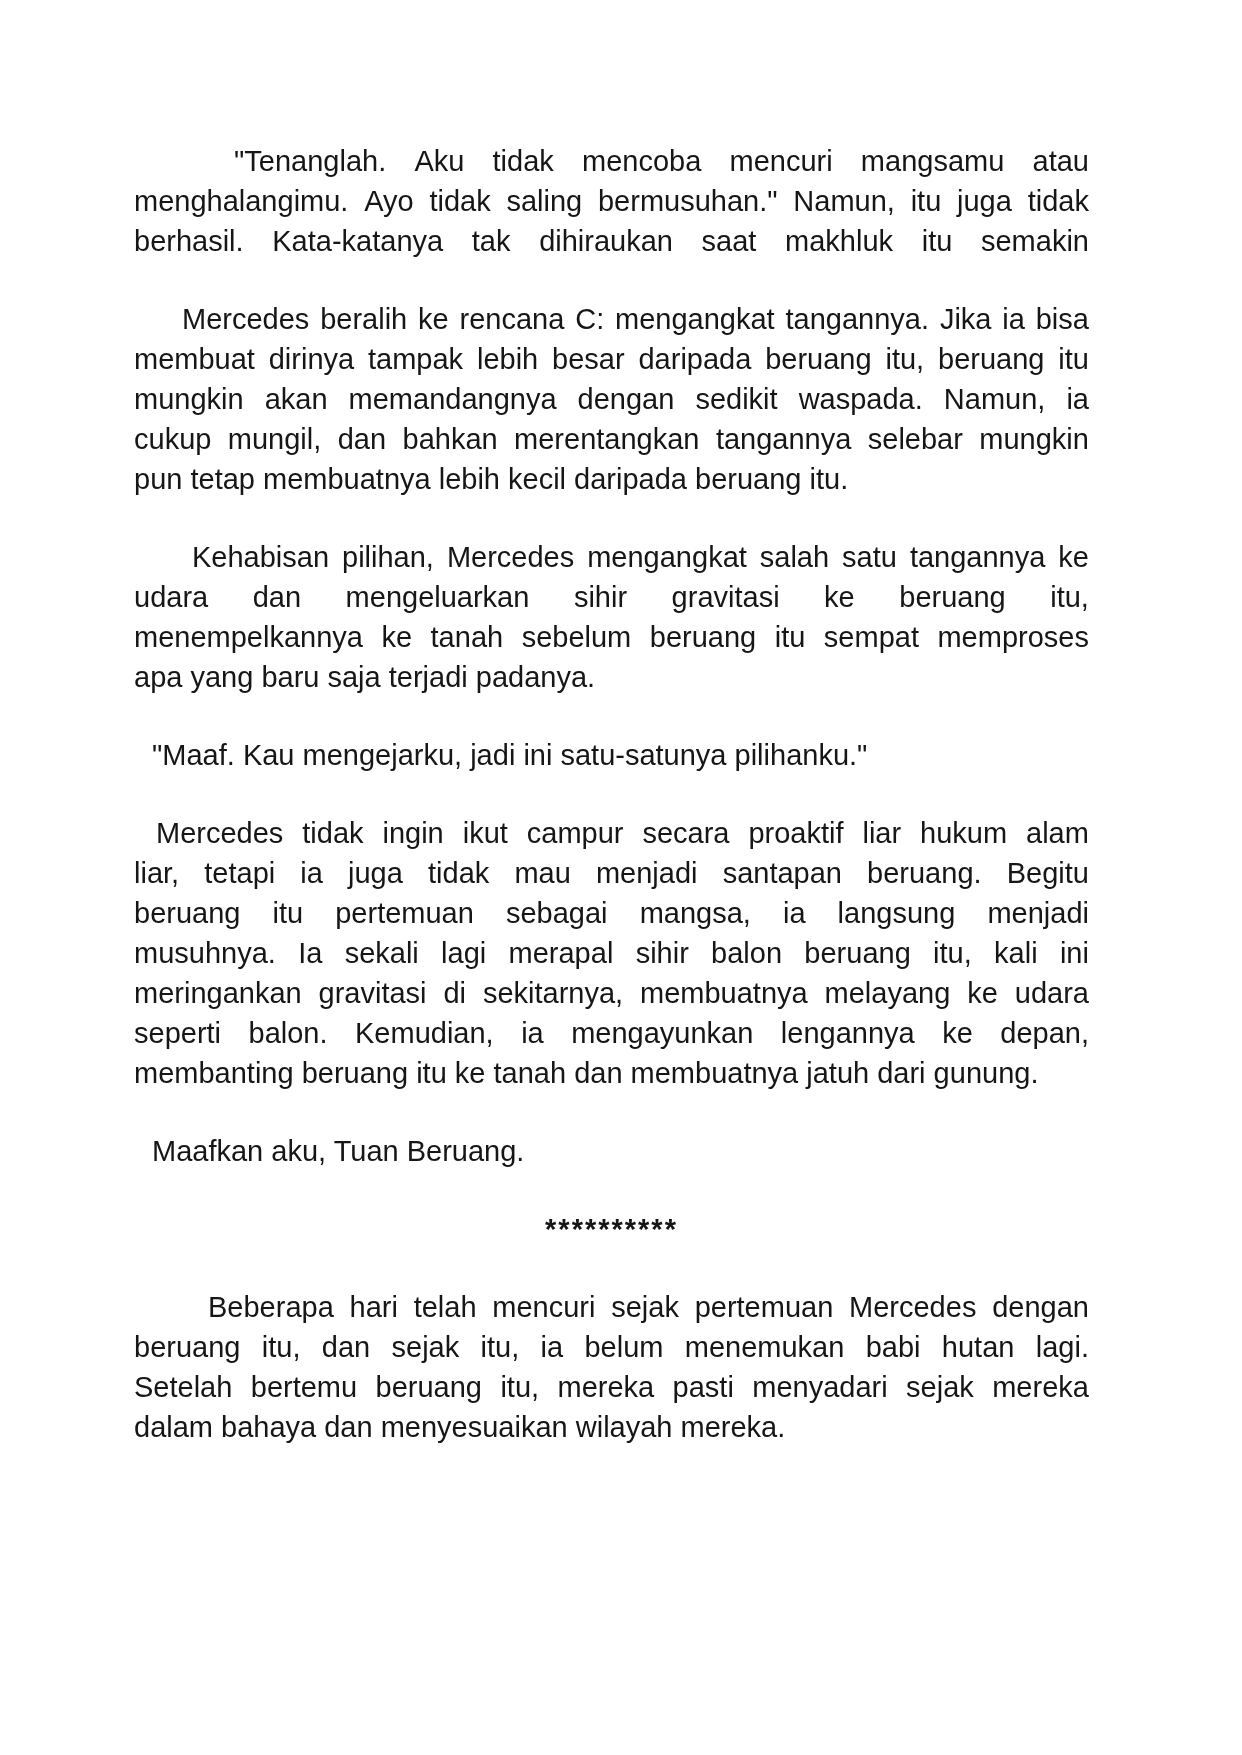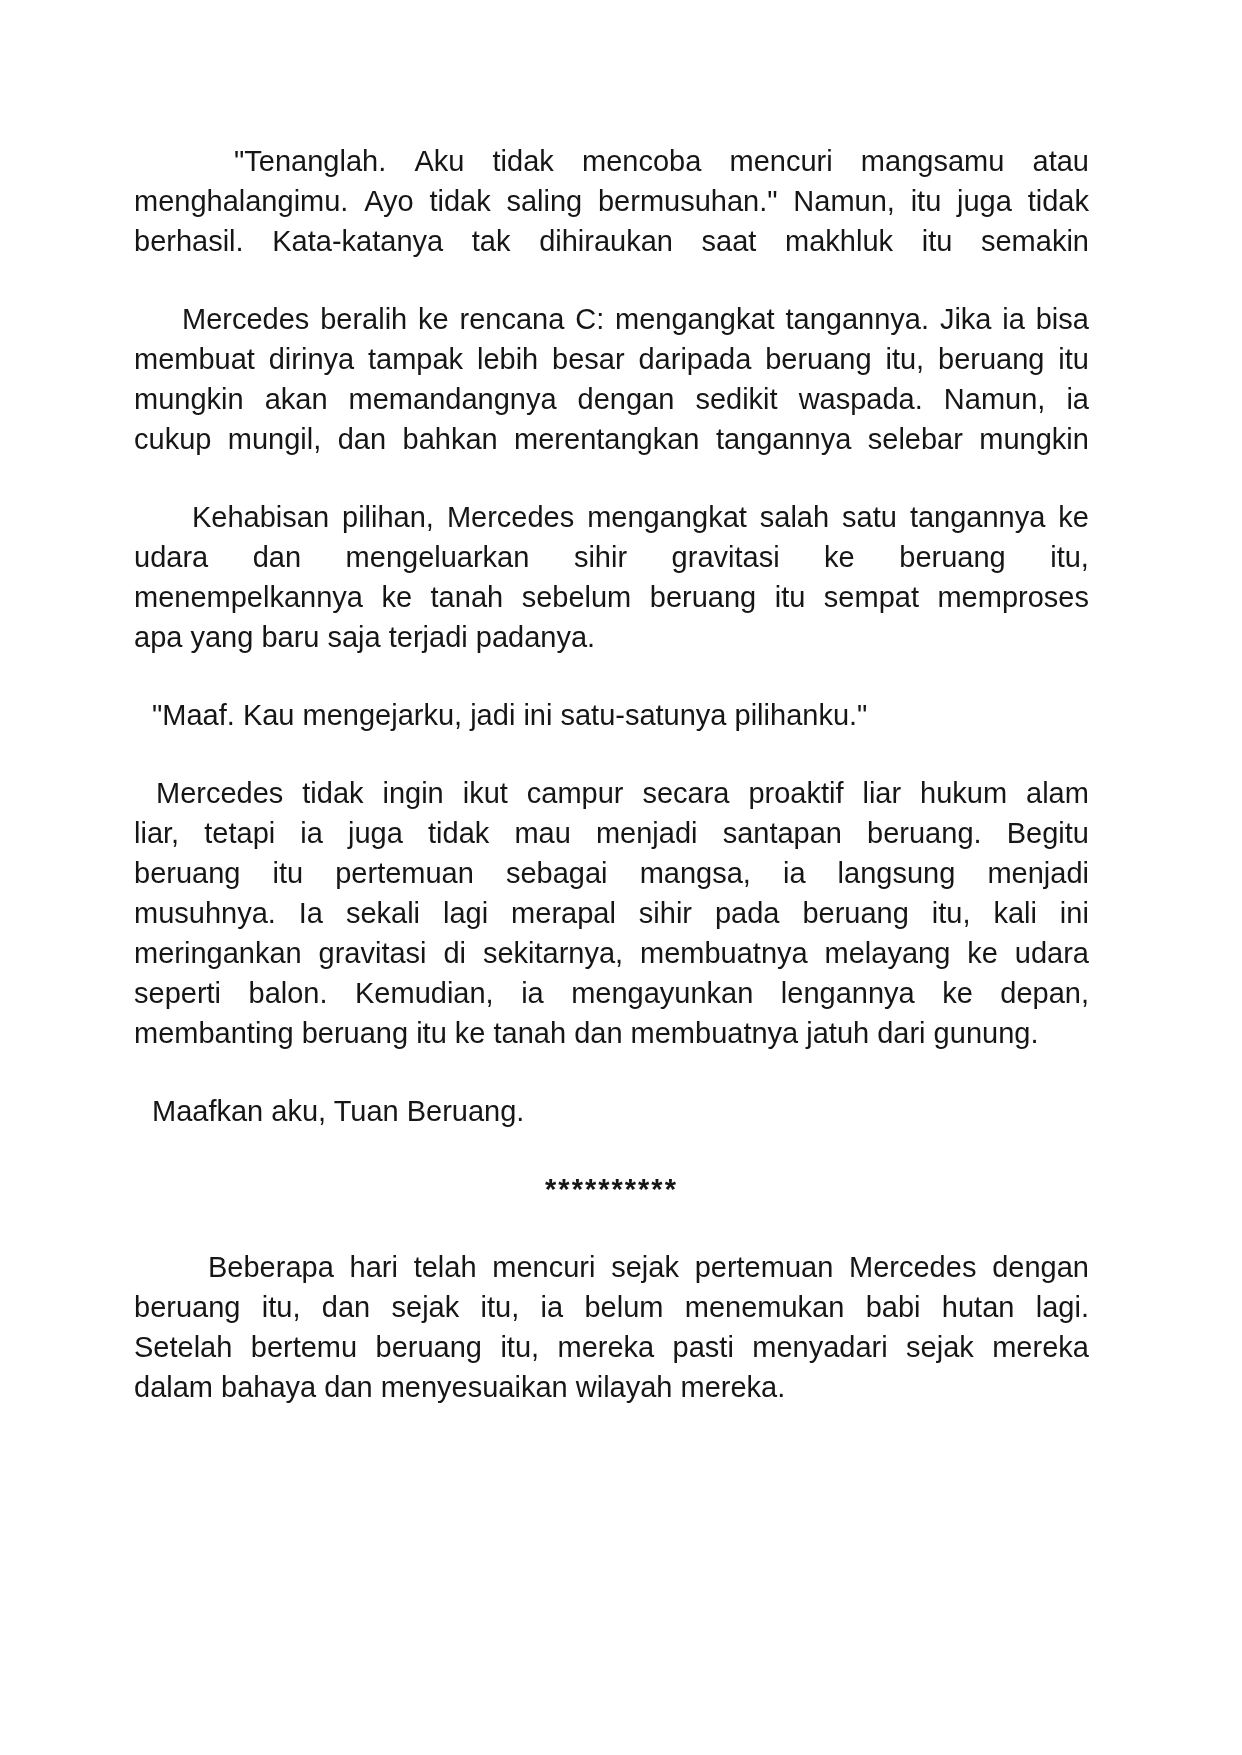--- a/index.html
+++ b/index.html
@@ -123,20 +123,21 @@
         <div class="line justify">
           <span>cukup</span>
           <span>mungil,</span>
           <span>dan</span>
           <span>bahkan</span>
           <span>merentangkan</span>
           <span>tangannya</span>
           <span>selebar</span>
           <span>mungkin</span>
         </div>
+        <div class="line last">pun tetap membuatnya lebih kecil daripada beruang itu.</div>
       </div>
       <div class="paragraph">
         <div class="line justify" style="padding-left: 58px; align-items: flex-end;">
           <span>Kehabisan</span>
           <span>pilihan,</span>
           <span>Mercedes</span>
           <span>mengangkat</span>
           <span>salah</span>
           <span>satu</span>
           <span>tangannya</span>
@@ -202,21 +203,21 @@
           <span>langsung</span>
           <span>menjadi</span>
         </div>
         <div class="line justify">
           <span>musuhnya.</span>
           <span>Ia</span>
           <span>sekali</span>
           <span>lagi</span>
           <span>merapal</span>
           <span>sihir</span>
-          <span>pada</span>
+          <span>balon</span>
           <span>beruang</span>
           <span>itu,</span>
           <span>kali</span>
           <span>ini</span>
         </div>
         <div class="line justify">
           <span>meringankan</span>
           <span>gravitasi</span>
           <span>di</span>
           <span>sekitarnya,</span>

